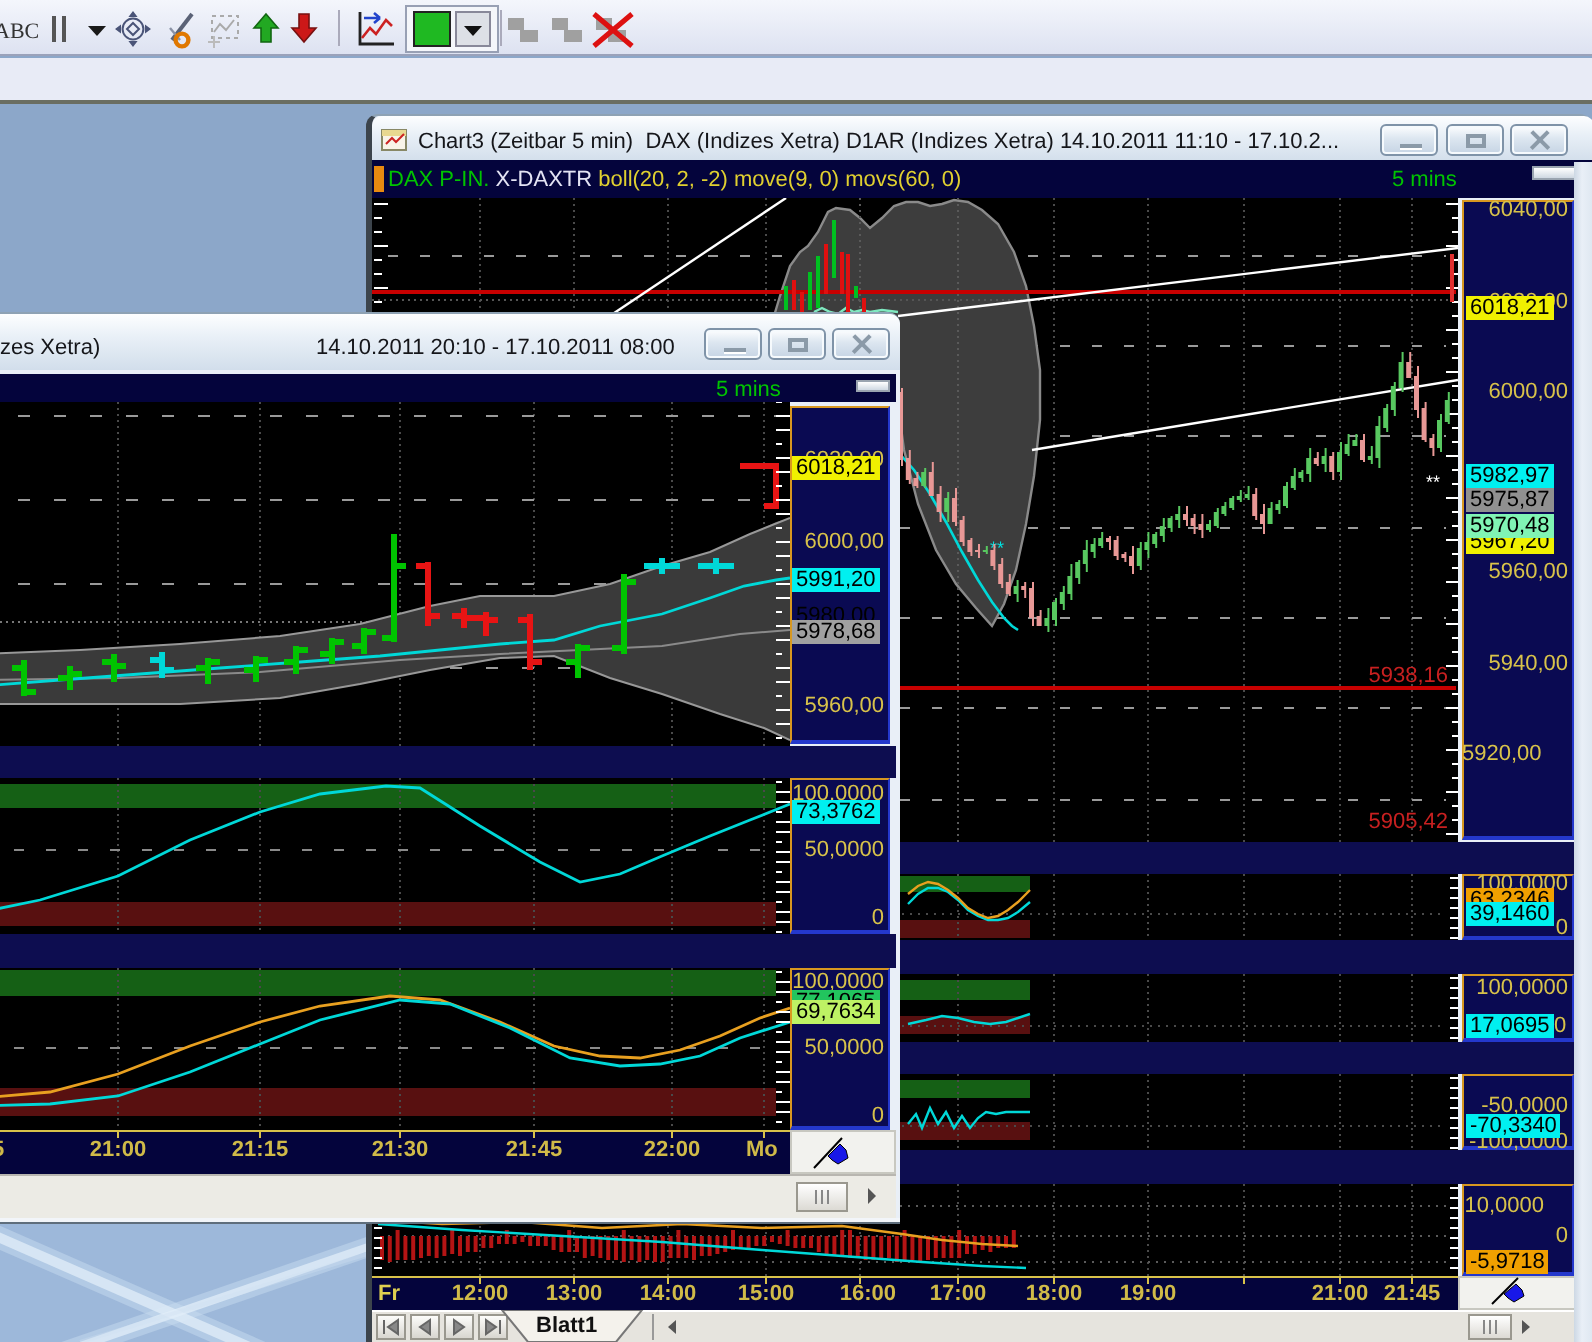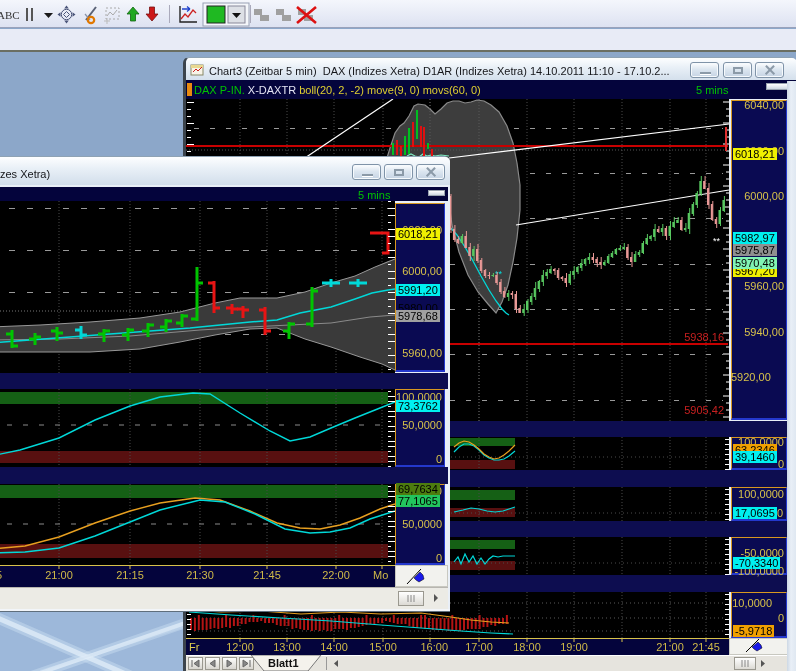--- a/index.html
+++ b/index.html
@@ -11,21 +11,21 @@
  background:linear-gradient(#fdfeff,#dce6f0 45%,#c6d4e4);box-shadow:inset 0 0 0 1px #f6fafd;}
 .bmin{position:absolute;left:9px;top:9px;width:11px;height:3px;background:#8b9aa8;border-bottom:1px solid #fff}
 .bres{position:absolute;left:9px;top:4px;width:10px;height:7px;border:2px solid #8b9aa8}
 .bx1,.bx2{position:absolute;left:8px;top:6px;width:12px;height:2.4px;background:#8b9aa8}
 .bx1{transform:rotate(45deg)}.bx2{transform:rotate(-45deg)}
 .navy{background:#04043c}
 .ylab{position:absolute;font-size:11px;color:#d8c24a;white-space:nowrap}
 .tag{position:absolute;font-size:11px;color:#000;white-space:nowrap;line-height:12px;padding:0 2px}
 .panel{position:absolute;background:#0a0a52;border-top:1px solid #d89820;border-left:1px solid #d89820;
  border-right:1px solid #2438cc;border-bottom:2px solid #2438cc}
-.tlab{position:absolute;font-size:11px;font-weight:normal;color:#d0ba48;white-space:nowrap}
+.tlab{position:absolute;font-size:11px;font-weight:bold;color:#d0ba48;white-space:nowrap}
 svg{position:absolute;display:block}
 </style></head><body>
 <div id="screen">
 <div class="abs" style="left:0;top:28px;width:796px;height:643px;background:#8ca7c9"></div>
 <svg class="abs" style="left:0;top:52px" width="796" height="619" viewBox="0 0 796 619">
  <rect x="0" y="500" width="200" height="119" fill="#93aed2"></rect>
  <rect x="0" y="556" width="200" height="63" fill="#9db8da"></rect>
  <g stroke="#c8dbf0" stroke-opacity="0.5">
   <line x1="-25" y1="556" x2="215" y2="661" stroke-width="11"></line>
   <line x1="-15" y1="640" x2="200" y2="566" stroke-width="10"></line>
@@ -745,20 +745,21 @@
         <div class="abs" style="left:601px;top:23px;width:10px;height:591px;background:linear-gradient(90deg,#cdd8e4,#e9eff7 40%,#dde6f0)"></div>
       </div>
     </div>
 <div class="win" style="left:-12px;top:156px;width:462px;height:456px;
  border-top:1px solid #8ea2b4;border-radius:0 6px 0 0;
  border-bottom:2px solid #5f6e7c">
 <div class="abs" style="left:0;top:0;width:462px;height:456px;overflow:hidden;border-radius:0 5px 0 0">
 <div class="abs" style="left:0;top:0;width:462px;height:28px;
  background:linear-gradient(#fdfeff,#e9f0f7 40%,#d2deeb)"></div>
 <div class="abs" style="left:12px;top:11px;font-size:11px;color:#15161a;white-space:nowrap">zes Xetra)</div>
+<div class="abs" style="left:170px;top:11px;font-size:11px;color:#15161a;white-space:nowrap">14.10.2011 20:10 - 17.10.2011 08:00</div>
 <div class="tb-btn" style="left:364px;top:7px">
           <div class="bmin"></div>
         </div>
 <div class="tb-btn" style="left:396px;top:7px">
           <div class="bres"></div>
         </div>
 <div class="tb-btn" style="left:428px;top:7px">
           <div class="bx1"></div>
           <div class="bx2"></div>
         </div>
@@ -953,21 +954,21 @@
             <line x1="388" y1="550" x2="395" y2="550"></line>
             <line x1="388" y1="555" x2="395" y2="555"></line>
             <line x1="388" y1="560" x2="391" y2="560"></line>
           </g>
         </svg>
         <div class="panel" style="left:407px;top:327px;width:50px;height:81px"></div>
         <div class="ylab" style="left:407px;top:328px;width:47px;text-align:right">100,0000</div>
         <div class="ylab" style="left:407px;top:361px;width:47px;text-align:right">50,0000</div>
         <div class="ylab" style="left:407px;top:395px;width:47px;text-align:right">0</div>
         <div class="tag" style="left:408px;top:338px;background:#22c55e">77,1065</div>
-        <div class="tag" style="left:408px;top:326px;background:#4d7c0f">69,7634</div>
+        <div class="tag" style="left:408px;top:343px;background:#bef264">69,7634</div>
         <div class="abs" style="left:3px;top:408px;width:404px;height:22px;background:#04043c;border-top:1px solid #d8c24a"></div>
         <svg class="abs" style="left:3px;top:409px" width="404" height="4" viewBox="-9 0 404 4">
           <g stroke="#d8c24a">
             <line x1="59" y1="0" x2="59" y2="3"></line>
             <line x1="130" y1="0" x2="130" y2="3"></line>
             <line x1="200" y1="0" x2="200" y2="3"></line>
             <line x1="267" y1="0" x2="267" y2="3"></line>
             <line x1="336" y1="0" x2="336" y2="3"></line>
             <line x1="382" y1="0" x2="382" y2="3"></line>
           </g>

